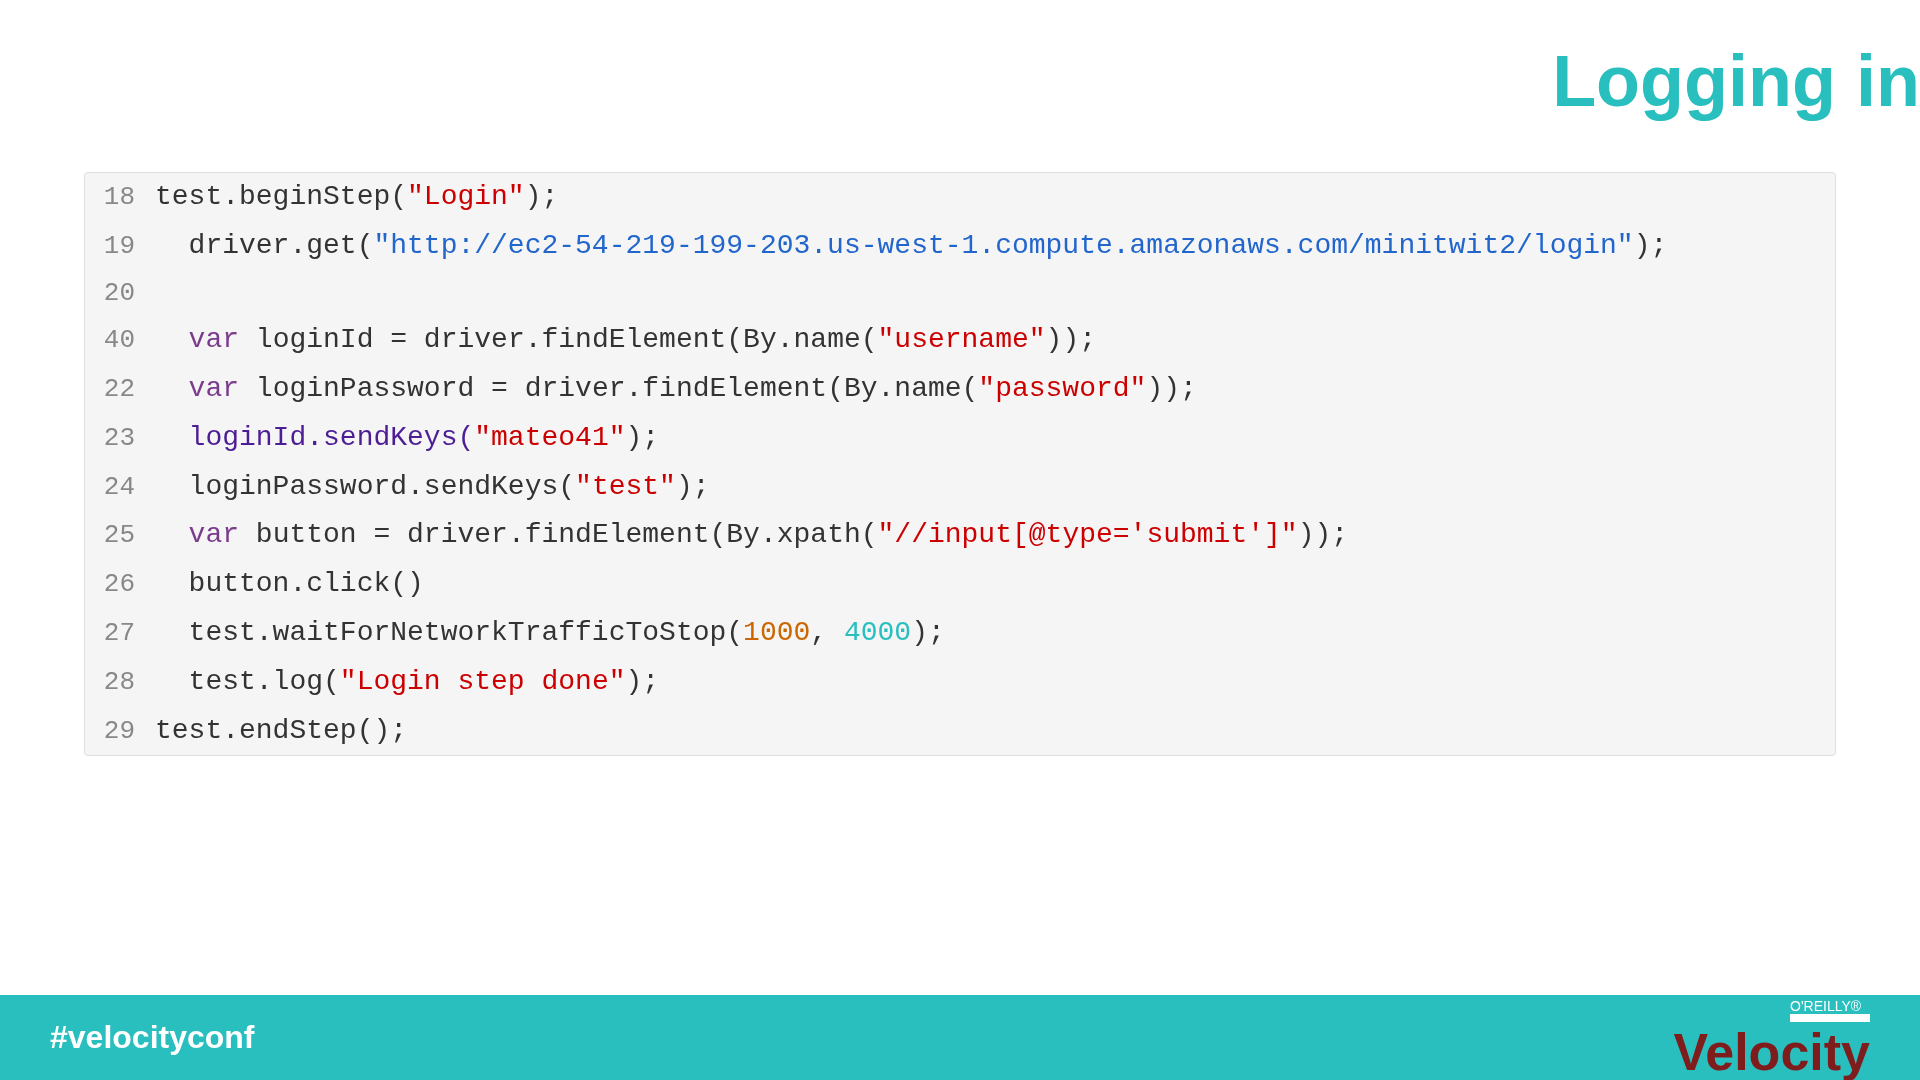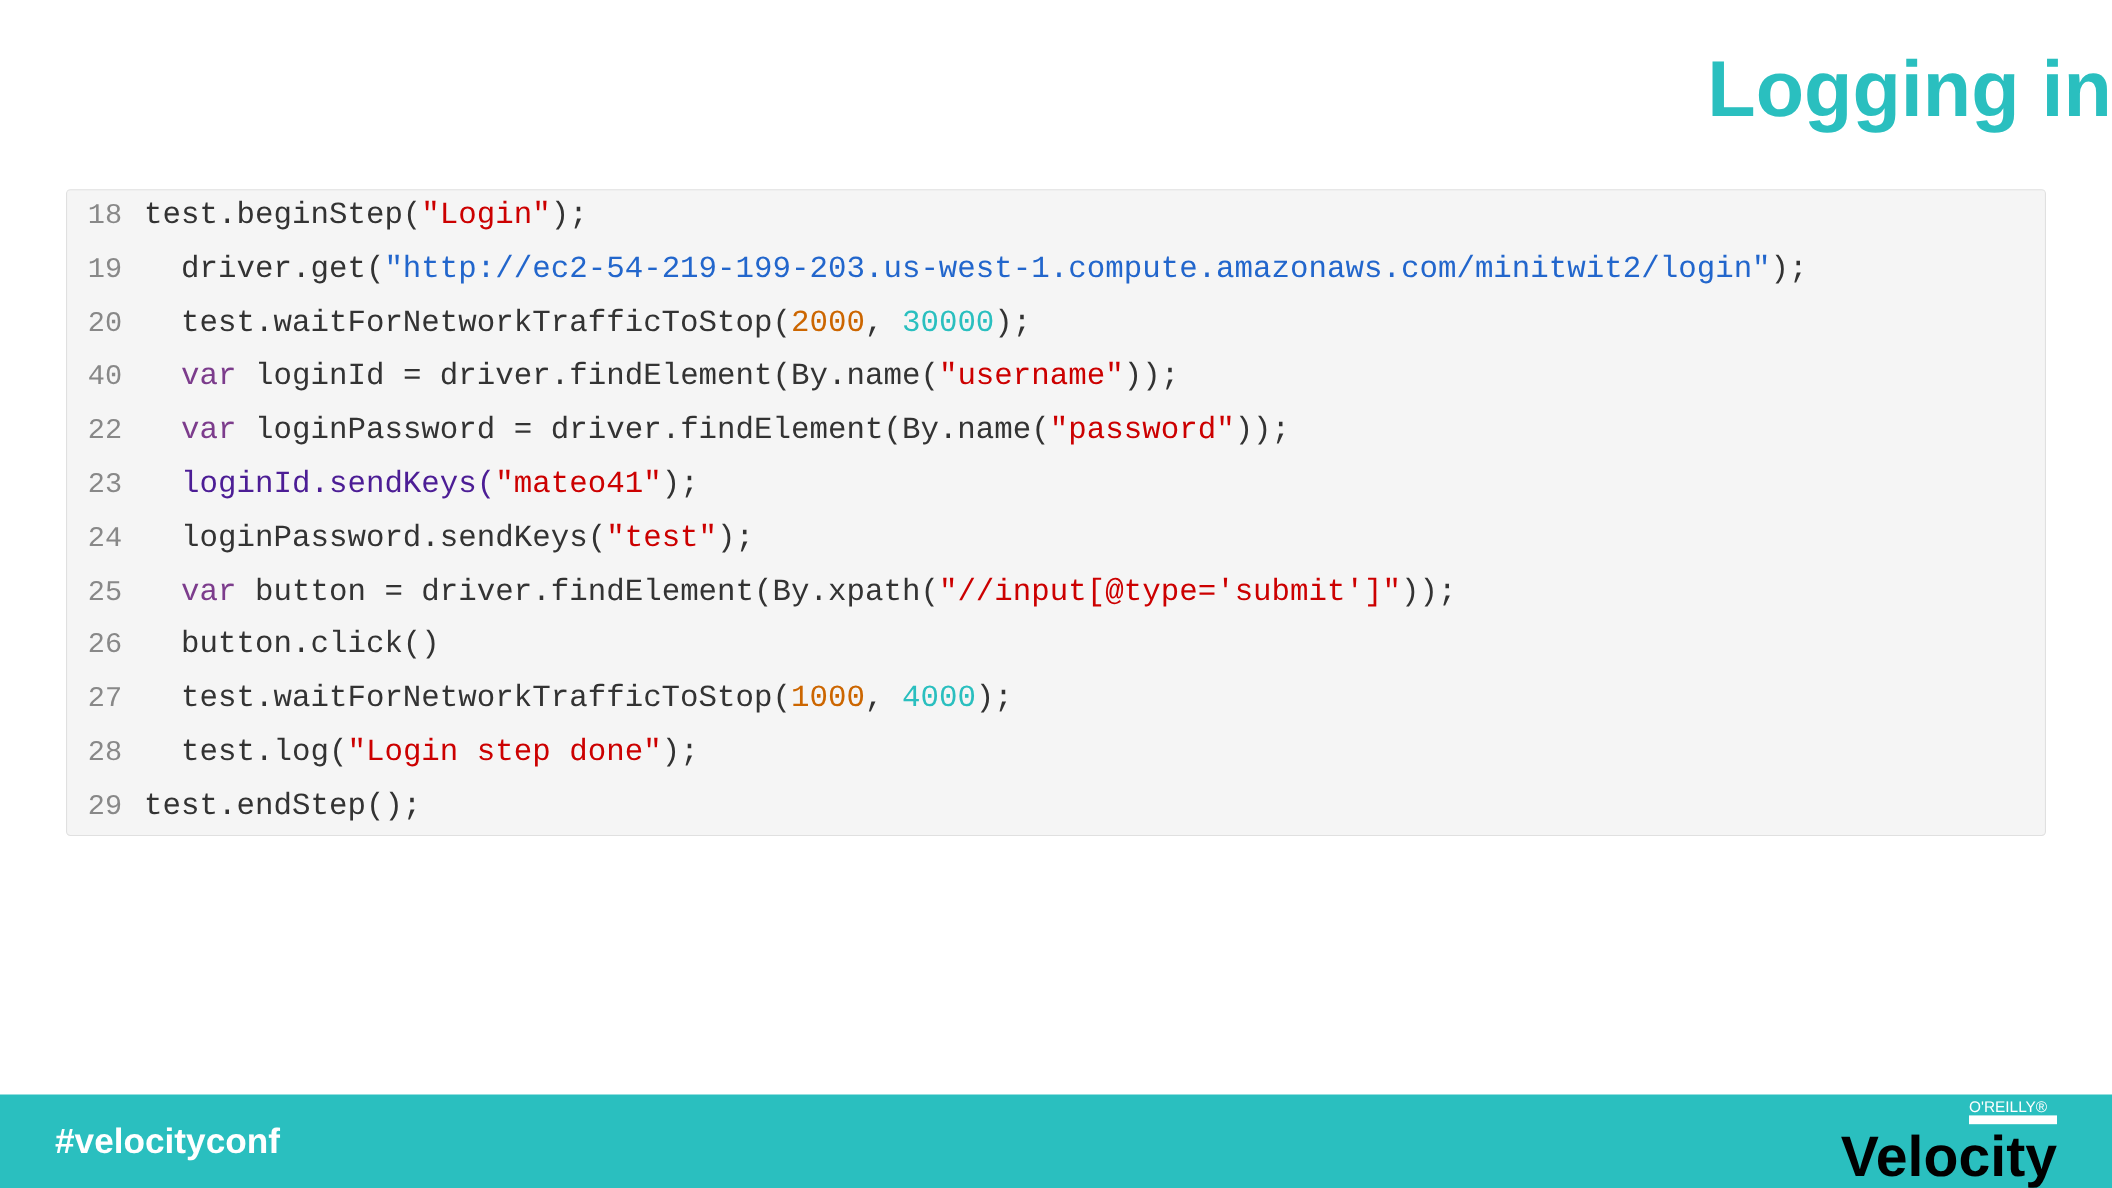--- a/index.html
+++ b/index.html
@@ -27,21 +27,21 @@
       font-size: 72px;
       font-weight: bold;
       color: #2abfbf;
       font-family: Arial, sans-serif;
     }
 
     .code-block {
       background: #f5f5f5;
       border: 1px solid #e0e0e0;
       border-radius: 4px;
-      margin: 20px 60px;
+      margin: 20px 84px;
       padding: 0;
       font-family: 'Courier New', Courier, monospace;
       font-size: 28px;
       line-height: 1.6;
       overflow: hidden;
     }
 
     .code-line {
       display: flex;
       align-items: baseline;
@@ -92,21 +92,21 @@
     }
 
     .oreilly-text {
       color: #ffffff;
       font-size: 14px;
       font-family: Arial, sans-serif;
       margin-bottom: 2px;
     }
 
     .velocity-text {
-      color: #000000;
+      color: #7f1d1d;
       font-size: 52px;
       font-weight: bold;
       font-family: Arial, sans-serif;
       line-height: 1;
     }
 
     .oreilly-bar {
       width: 80px;
       height: 8px;
       background: #ffffff;
@@ -126,21 +126,20 @@
   <div class="code-line">
         <span class="line-number">18</span>
         <span class="line-content"><span style="color: rgb(51, 51, 51);">test.beginStep(</span><span style="color: rgb(204, 0, 0);">"Login"</span><span style="color: rgb(51, 51, 51);">);</span></span>
       </div>
       <div class="code-line">
         <span class="line-number">19</span>
         <span class="line-content"><span style="color: rgb(51, 51, 51);">  driver.get(</span><span style="color: rgb(34, 102, 204);">"http://ec2-54-219-199-203.us-west-1.compute.amazonaws.com/minitwit2/login"</span><span style="color: rgb(51, 51, 51);">);</span></span>
       </div>
       <div class="code-line">
         <span class="line-number">20</span>
-        <span class="line-content"><span style="color: rgb(51, 51, 51);">  test.waitForNetworkTrafficToStop(</span><span style="color: rgb(204, 102, 0);">2000</span><span style="color: rgb(51, 51, 51);">, </span><span style="color: rgb(42, 191, 191);">30000</span><span style="color: rgb(51, 51, 51);">);</span></span>
       </div>
       <div class="code-line">
         <span class="line-number">40</span>
         <span class="line-content"><span style="color: rgb(51, 51, 51);">  </span><span style="color: rgb(124, 60, 140);">var</span><span style="color: rgb(51, 51, 51);"> loginId = driver.findElement(By.name(</span><span style="color: rgb(204, 0, 0);">"username"</span><span style="color: rgb(51, 51, 51);">));</span></span>
       </div>
       <div class="code-line">
         <span class="line-number">22</span>
         <span class="line-content"><span style="color: rgb(51, 51, 51);">  </span><span style="color: rgb(124, 60, 140);">var</span><span style="color: rgb(51, 51, 51);"> loginPassword = driver.findElement(By.name(</span><span style="color: rgb(204, 0, 0);">"password"</span><span style="color: rgb(51, 51, 51);">));</span></span>
       </div>
       <div class="code-line">

